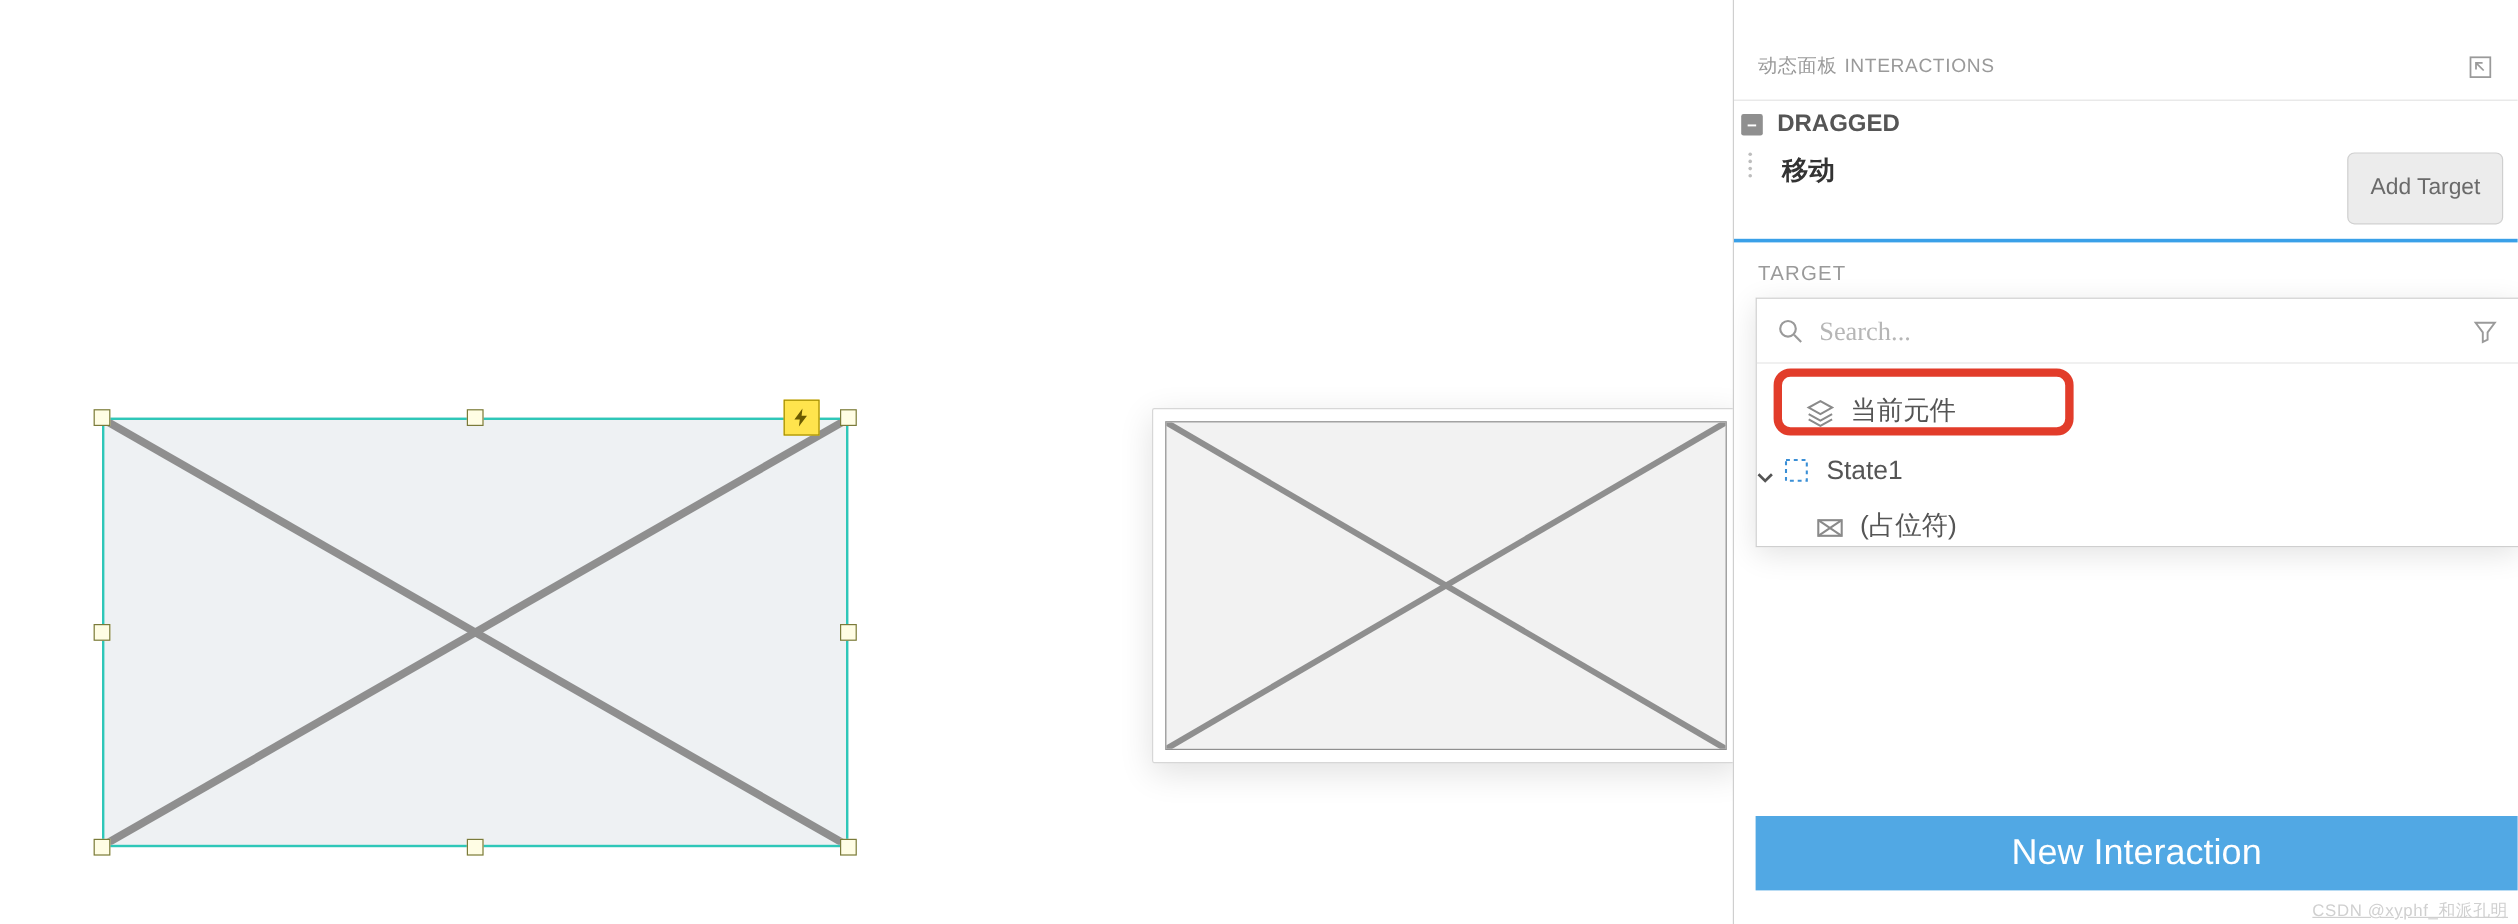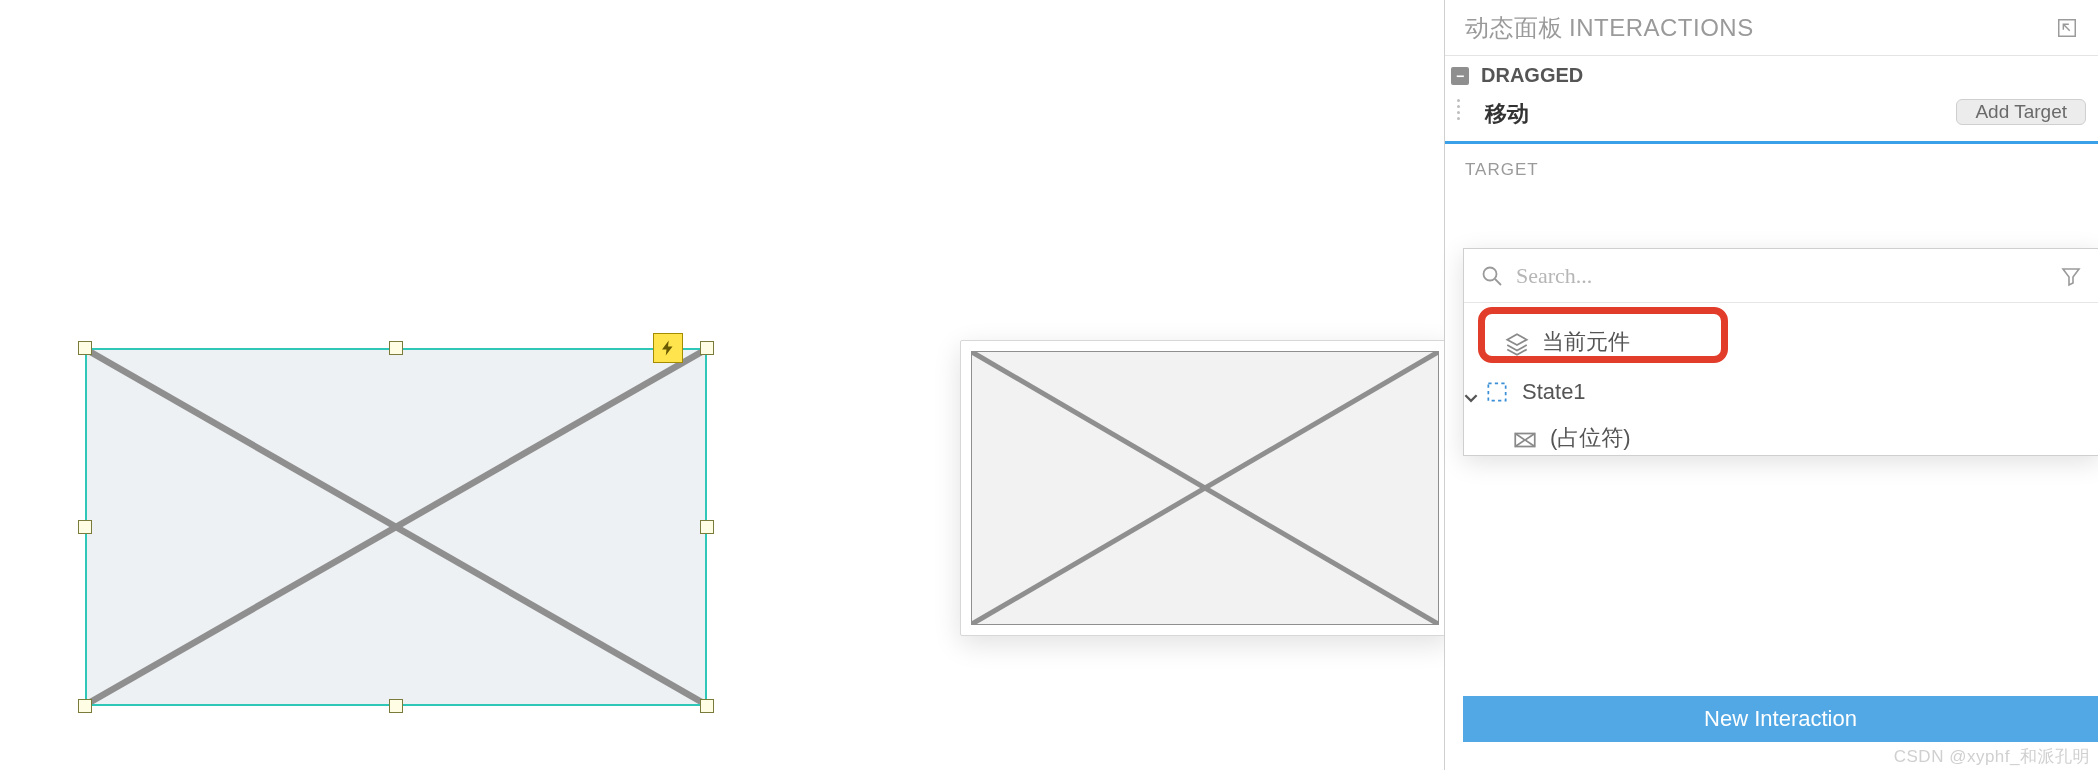--- a/index.html
+++ b/index.html
@@ -18,55 +18,55 @@
 
   
   .preview-wrap { position: absolute; left: 960px; top: 340px; width: 490px; height: 296px; background: #fff; border: 1px solid #d7d7d7; border-radius: 2px; box-shadow: 0 8px 28px rgba(0,0,0,0.12); padding: 10px; }
   .preview-inner { width: 100%; height: 100%; border: 1px solid #8f8f8f; background: #f2f2f2; position: relative; }
   .preview-inner svg { position: absolute; left:0; top:0; width:100%; height:100%; }
   .preview-inner svg line { stroke: #8f8f8f; stroke-width: 1.5; }
 
   
   .panel { position: absolute; right: 0; top: 0; width: 654px; height: 770px; border-left: 1.5px solid #cfcfcf; background: #fff; display: flex; flex-direction: column; }
 
-  .panel-header { height: 56px; display: flex; align-items: center; padding: 0 20px; color: #9a9a9a; font-size: 24px; letter-spacing: 0.5px; border-bottom: 1px solid #e4e4e4; }
+  .panel-header { height: 56px; display: flex; align-items: center; padding: 0 20px; color: #9a9a9a; font-size: 16px; letter-spacing: 0.5px; border-bottom: 1px solid #e4e4e4; margin-top: 28px; }
   .panel-header .spacer { flex: 1; }
   .expand-icon { width: 22px; height: 22px; color: #9a9a9a; cursor: pointer; }
 
   .event-row { display: flex; align-items: center; padding: 8px 6px 8px 6px; font-size: 20px; font-weight: 700; color: #555; }
   .event-row .collapse-box { width: 18px; height: 18px; background: #8f8f8f; color: #fff; border-radius: 2px; display:flex; align-items:center; justify-content:center; font-size:14px; line-height:1; margin-right: 12px; }
 
   .action-row { display: flex; align-items: flex-start; padding: 4px 12px 12px 12px; border-bottom: 3px solid #3aa0e8; }
   .action-row .dots { width: 18px; display:flex; flex-direction:column; gap:3px; margin-right: 10px; }
   .action-row .dots span { width:3px; height:3px; background:#bdbdbd; border-radius:50%; display:block; }
   .action-label { font-size: 22px; font-weight: 700; color: #333; }
   .action-row .flex { flex:1; }
-  .add-target-btn { background:#ececec; border:1px solid #cfcfcf; border-radius:6px; padding: 1px 18px; font-size:19px; color:#6a6a6a; cursor:pointer; }
+  .add-target-btn { background:#ececec; border:1px solid #cfcfcf; border-radius:6px; padding: 18px 18px; font-size:19px; color:#6a6a6a; cursor:pointer; }
 
   .section-label { font-size: 17px; color:#9a9a9a; letter-spacing:1px; padding: 16px 20px 10px 20px; font-weight:500; }
   .select-widget { font-size: 24px; color:#555; padding: 0 20px 12px 20px; display:flex; align-items:center; }
   .select-widget .stepper { display:flex; flex-direction:column; font-size:12px; color:#bdbdbd; line-height:8px; }
 
   
   .dropdown { position:absolute; left:18px; top:248px; right: -2px; background:#fff; border:1px solid #cfcfcf; box-shadow: 0 6px 24px rgba(0,0,0,0.12); }
   .search-row { display:flex; align-items:center; height:54px; border-bottom:1px solid #e6e6e6; padding: 0 16px; gap:12px; }
   .search-row input { flex:1; border:none; outline:none; font-size:22px; color:#555;font-family:Liberation Serif, serif; }
   .search-row input::placeholder { color:#b6b6b6; }
   .search-row .search-icon, .search-row .filter-icon { width:24px; height:24px; color:#9a9a9a; }
 
   .tree { padding: 6px 0 2px 0; }
   .tree-row { display:flex; align-items:flex-end; height:48px; font-size:22px; color:#555; cursor:pointer; }
   .tree-icon { width:26px; height:26px; margin-right:12px; color:#8a8a8a; flex-shrink:0; }
   .caret { width:14px; height:14px; color:#555; flex-shrink:0; margin-right:6px; }
 
   .highlight-box { position:absolute; border:7px solid #e23c2a; border-radius:14px; pointer-events:none; }
 
-  .new-interaction { position:absolute; left:18px; right:0; bottom:28px; height:46px; background:#51a8e4; color:#fff; font-size:22px; display:flex; align-items:center; justify-content:center; cursor:pointer; }
+  .new-interaction { position:absolute; left:18px; right:0; bottom:28px; height:62px; background:#51a8e4; color:#fff; font-size:30px; display:flex; align-items:center; justify-content:center; cursor:pointer; }
 
-  .watermark { position:absolute; right:8px; bottom:2px; font-size:17px; color:#d0d0d0; letter-spacing:0.5px; }
+  .watermark { position:absolute; right:8px; bottom:2px; font-size:14px; color:#d0d0d0; letter-spacing:0.5px;text-decoration:underline; }
 </style>
 </head>
 <body>
 
 <div class="canvas">
 
   <div class="selected-panel">
     <svg preserveAspectRatio="none" viewBox="0 0 100 100">
       <line x1="0" y1="0" x2="100" y2="100"></line>
       <line x1="100" y1="0" x2="0" y2="100"></line>

